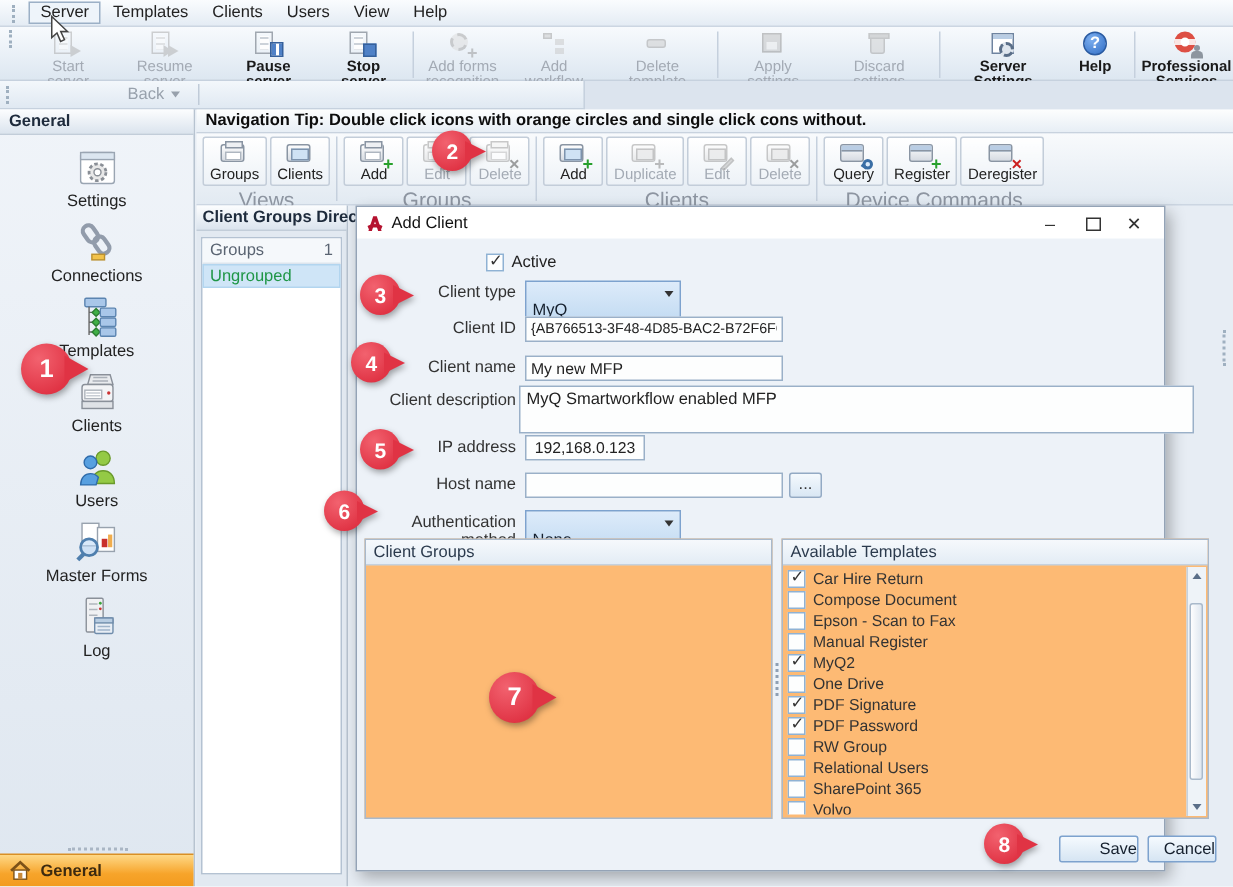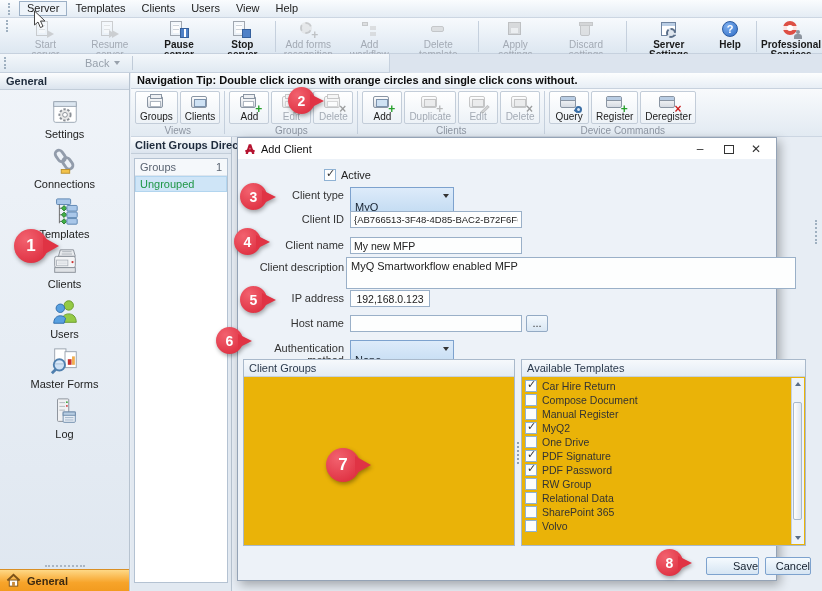--- a/index.html
+++ b/index.html
@@ -91,21 +91,21 @@
   
   .navtip { position:absolute; left:131px; top:73px; width:691px; height:16px;
     background:linear-gradient(#fdfefe,#e7eef5); border-bottom:1px solid #c8d2de;
     font-weight:bold; color:#0d0d0d; padding:1px 6px; }
 
   
   .ribbon { position:absolute; left:131px; top:89px; width:691px; height:48px;
     background:linear-gradient(#f8fafc,#e2eaf2); border-bottom:1px solid #ccd6e2; display:flex; }
   .rgroup { display:flex; flex-direction:column; padding:2px 4px 0; }
   .rbtns { display:flex; gap:2px; }
-  .rcaption { text-align:center; color:#8d95a1; font-size:10px; margin-top:1px; }
+  .rcaption { text-align:center; color:#8d95a1; font-size:14px; margin-top:1px; }
   .rsep { width:1px; background:#c5d0dd; margin:2px 0; }
   .rbtn { min-width:40px; height:33px; background:linear-gradient(#ffffff,#edf2f7);
     border:1px solid #c3cdd9; border-radius:2px; display:flex; flex-direction:column;
     align-items:center; justify-content:flex-start; padding:1px 4px 0; }
   .rbtn .rlbl { font-size:10px; color:#222; line-height:11px; }
   .rbtn.disabled .rlbl { color:#a3aab4;text-align:center; }
   .rbtn.disabled .ric { opacity:.5; filter:grayscale(1); }
   .ric { position:relative; width:20px; height:17px; margin-top:1px; }
   .ric .dev { position:absolute; left:1px; top:2px; width:16px; height:12px;
     background:linear-gradient(#fdfdfd,#d6dbe2); border:1px solid #8a95a3; border-radius:2px; }
@@ -151,21 +151,21 @@
     border-left:3.5px solid transparent; border-right:3.5px solid transparent; border-top:4px solid #333; }
   .cb { display:inline-block; width:12px; height:12px; background:#fdfefe; border:1px solid #8fb2d4; position:relative; vertical-align:-2px; }
   .cb.checked::after { content:"✓"; position:absolute; left:1px; top:-3px; font-size:11px; font-weight:bold; color:#333; }
   .activebox { position:absolute; left:86px; top:10px; display:flex; align-items:center; gap:5px; color:#222; }
   .descbox { position:absolute; left:108px; top:98px; width:450px; height:32px; background:#fdfefe;
     border:1px solid #9ab0c8; padding:2px 4px; color:#222; }
   .browse { position:absolute; left:288px; top:156px; width:22px; height:17px;
     background:linear-gradient(#f4f9fd,#d9e7f4); border:1px solid #93aac4; border-radius:2px;
     text-align:center; line-height:14px; color:#333; }
 
-  .panel { position:absolute; top:200px; background:#eab308; border:1px solid #a9b9cb; }
+  .panel { position:absolute; top:200px; background:#fdba74; border:1px solid #a9b9cb; }
   .panel-h { height:17px; background:linear-gradient(#f6f9fc,#e3ecf5); border-bottom:1px solid #c5d1de;
     padding:2px 5px; color:#2b3a4d; }
   .pl-groups { left:5px; width:272px; height:187px; }
   .pl-templates { left:283px; width:285px; height:187px; }
   .vsplit { position:absolute; left:277px; top:200px; width:5px; height:187px; display:flex; align-items:center; justify-content:center; }
   .vsplit i { height:22px; border-left:2px dotted #8fa0b4; }
   .tmpl-list { position:absolute; left:3px; top:19px; right:16px; bottom:2px; overflow:hidden; }
   .trow { display:flex; align-items:center; gap:5px; height:14px; color:#333; font-size:10.5px; }
   .vscroll { position:absolute; top:18px; right:1px; bottom:1px; width:13px; background:#eef3f8; border-left:1px solid #c5d1de; }
   .sarr { position:absolute; left:3px; width:0; height:0; border-left:3.5px solid transparent; border-right:3.5px solid transparent; }
@@ -593,20 +593,24 @@
           <div class="trow">
               <span class="cb checked"></span>
               <span>Car Hire Return</span>
             </div>
           <div class="trow">
               <span class="cb"></span>
               <span>Compose Document</span>
             </div>
           <div class="trow">
               <span class="cb"></span>
+              <span>Epson - Scan to Fax</span>
+            </div>
+          <div class="trow">
+              <span class="cb"></span>
               <span>Manual Register</span>
             </div>
           <div class="trow">
               <span class="cb checked"></span>
               <span>MyQ2</span>
             </div>
           <div class="trow">
               <span class="cb"></span>
               <span>One Drive</span>
             </div>
@@ -617,21 +621,21 @@
           <div class="trow">
               <span class="cb checked"></span>
               <span>PDF Password</span>
             </div>
           <div class="trow">
               <span class="cb"></span>
               <span>RW Group</span>
             </div>
           <div class="trow">
               <span class="cb"></span>
-              <span>Relational Data</span>
+              <span>Relational Users</span>
             </div>
           <div class="trow">
               <span class="cb"></span>
               <span>SharePoint 365</span>
             </div>
           <div class="trow">
               <span class="cb"></span>
               <span>Volvo</span>
             </div>
         </div>

